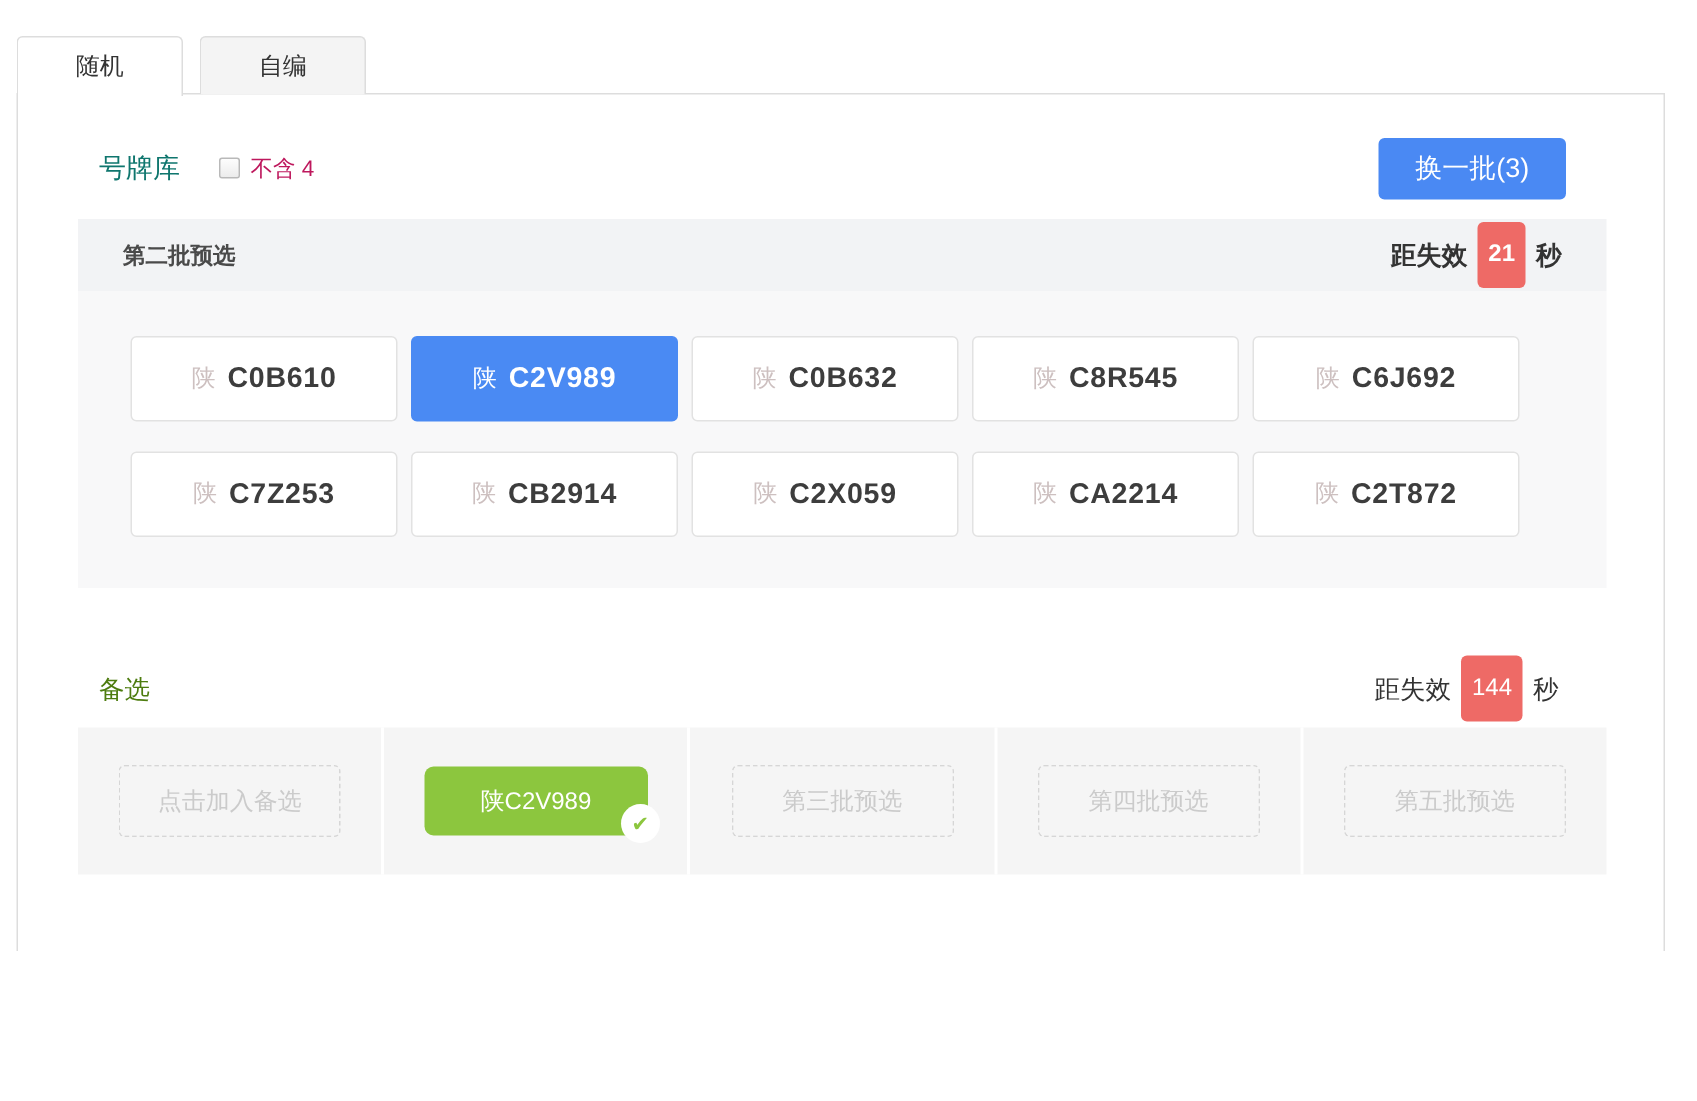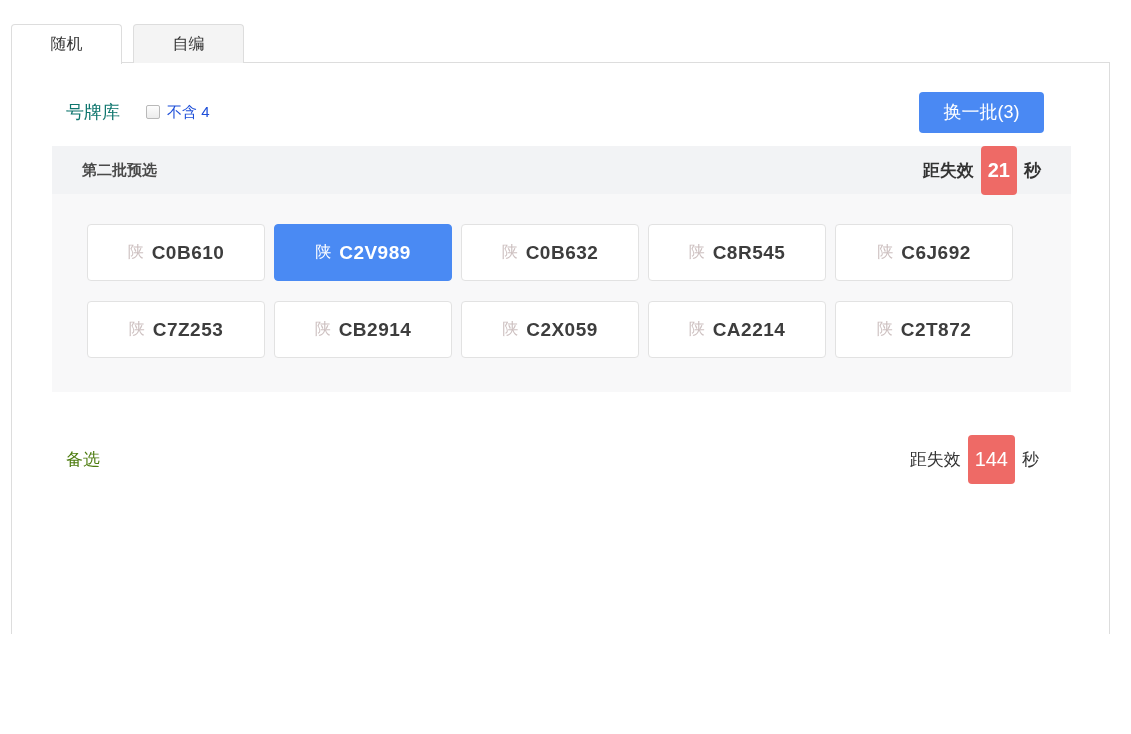--- a/index.html
+++ b/index.html
@@ -18,32 +18,32 @@
   .panel { position:absolute; left:11px; top:50px; width:1099px; height:684px;
     background:#fff; border:1px solid #ddd; }
 
   
   .toolbar { position:absolute; left:54px; right:65px; top:27px; height:44px;
     display:flex; align-items:center; }
   .lib-label { font-size:18px; color:#0f766e; margin-right:26px; }
   .chk-wrap { display:flex; align-items:center; gap:7px; cursor:pointer; }
   .chk-box { width:14px; height:14px; border:1px solid #b9b9b9; border-radius:2px;
     background:linear-gradient(#fdfdfd,#ececec); }
-  .chk-label { font-size:15px; color:#1d4ed8; }
+  .chk-label { font-size:15px; color:#be185d; }
   .swap-btn { margin-left:auto; width:125px; height:41px; background:#4a89f3; color:#fff;
     font-size:18px; border:none; border-radius:4px; cursor:pointer;
     font-family:inherit; }
 
   
   .batch { position:absolute; left:40px; top:83px; width:1019px; }
   .batch-header { height:48px; background:#f2f3f5; display:flex; align-items:center;
     justify-content:space-between; padding:0 30px;font-weight:bold; }
   .batch-title { font-size:15px; color:#4a4a4a; }
   .countdown { font-size:17px; color:#333; display:flex; align-items:center;text-align:center; }
-  .badge { display:inline-block; background:#ee6a66; color:#fff; font-size:20px;
+  .badge { display:inline-block; background:#ee6a66; color:#fff; font-size:16px;
     padding:13px 7px; border-radius:4px; margin:0 7px; }
   .batch-body { background:#f8f8f9; padding:30px 0 34px 35px; }
   .plate-grid { display:flex; flex-wrap:wrap; gap:20px 9px; width:935px; }
   .plate { width:178px; height:57px; background:#fff; border:1px solid #e2e2e2;
     border-radius:4px; display:flex; align-items:center; justify-content:center;
     gap:8px; cursor:pointer; }
   .plate .pfx { font-size:16px; color:#cdc0c0; }
   .plate .num { font-size:19px; font-weight:bold; color:#3d3d3d; letter-spacing:.5px; }
   .plate.selected { background:#4a8af3; border-color:#4a8af3; }
   .plate.selected .pfx, .plate.selected .num { color:#fff; }
@@ -149,16 +149,36 @@
 
     <div class="alt-head">
       <span class="alt-title">备选</span>
       <span class="countdown">
         <span>距失效</span>
         <span class="badge">144</span>
         <span>秒</span>
       </span>
     </div>
 
+    <div class="alt-strip">
+      <div class="alt-cell">
+        <div class="slot-dashed">点击加入备选</div>
+      </div>
+      <div class="alt-cell">
+        <div class="slot-green">
+          <span>陕C2V989</span>
+          <span class="check-circle">✔</span>
+        </div>
+      </div>
+      <div class="alt-cell">
+        <div class="slot-dashed">第三批预选</div>
+      </div>
+      <div class="alt-cell">
+        <div class="slot-dashed">第四批预选</div>
+      </div>
+      <div class="alt-cell">
+        <div class="slot-dashed">第五批预选</div>
+      </div>
+    </div>
 
     <button class="confirm-btn">确认选号</button>
   </div>
 </div>
 
 </body></html>

